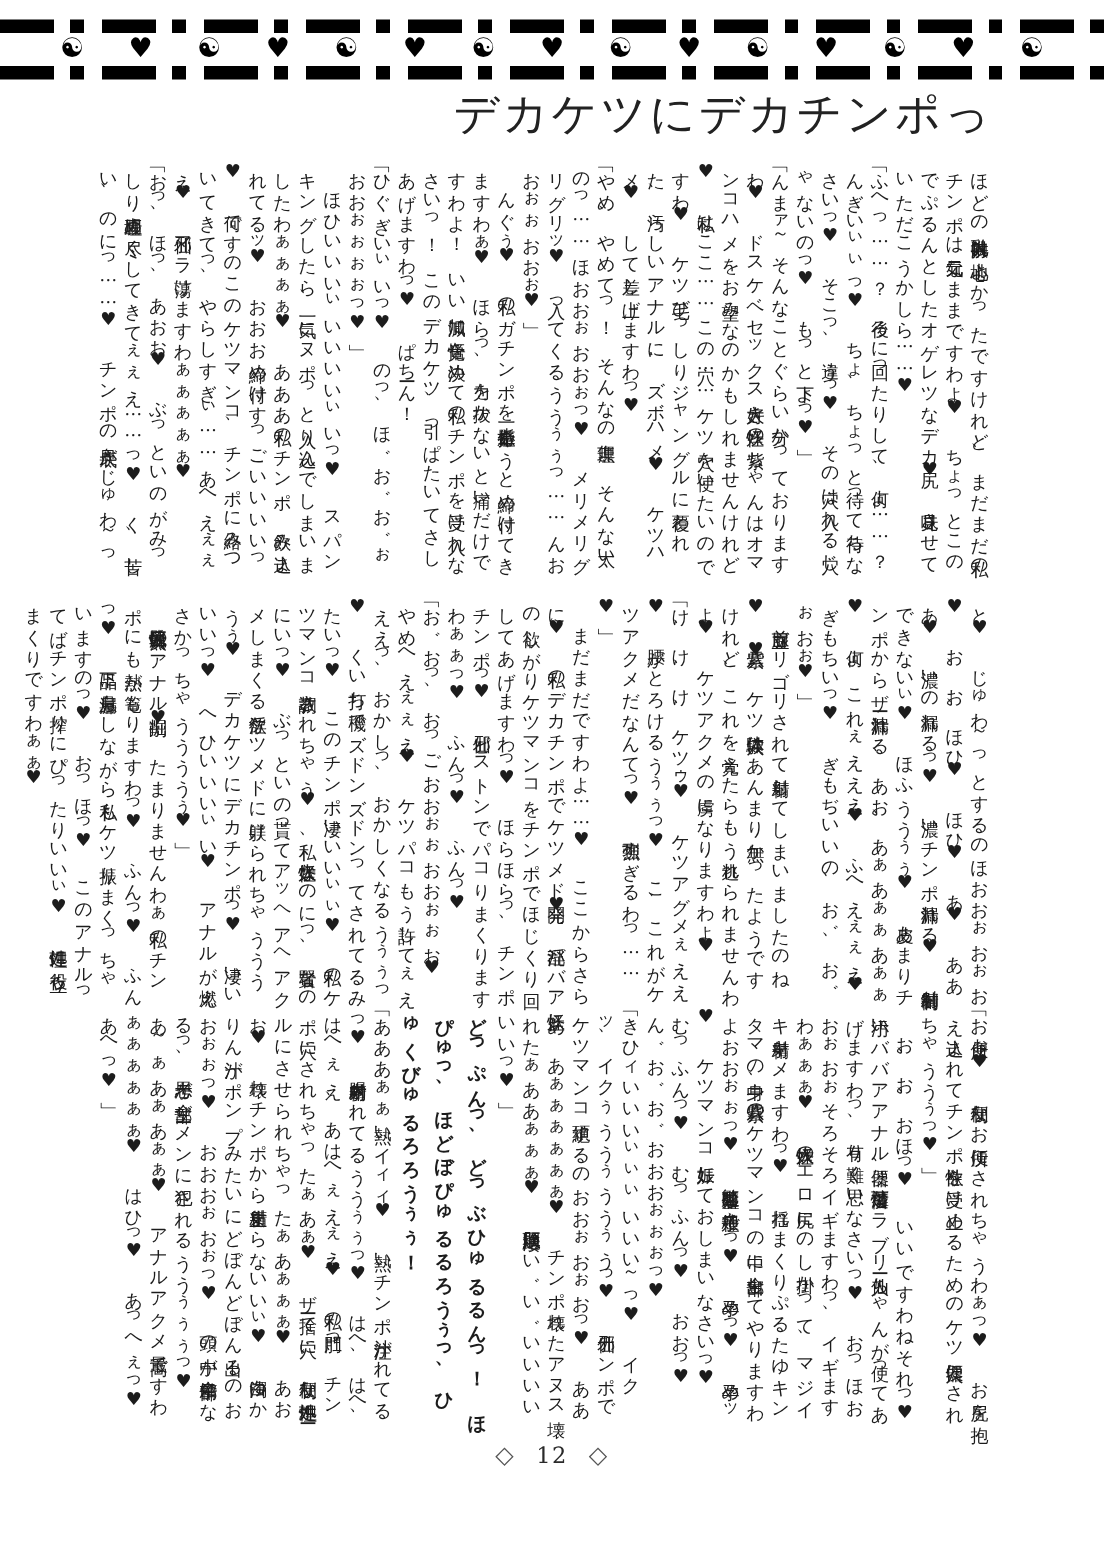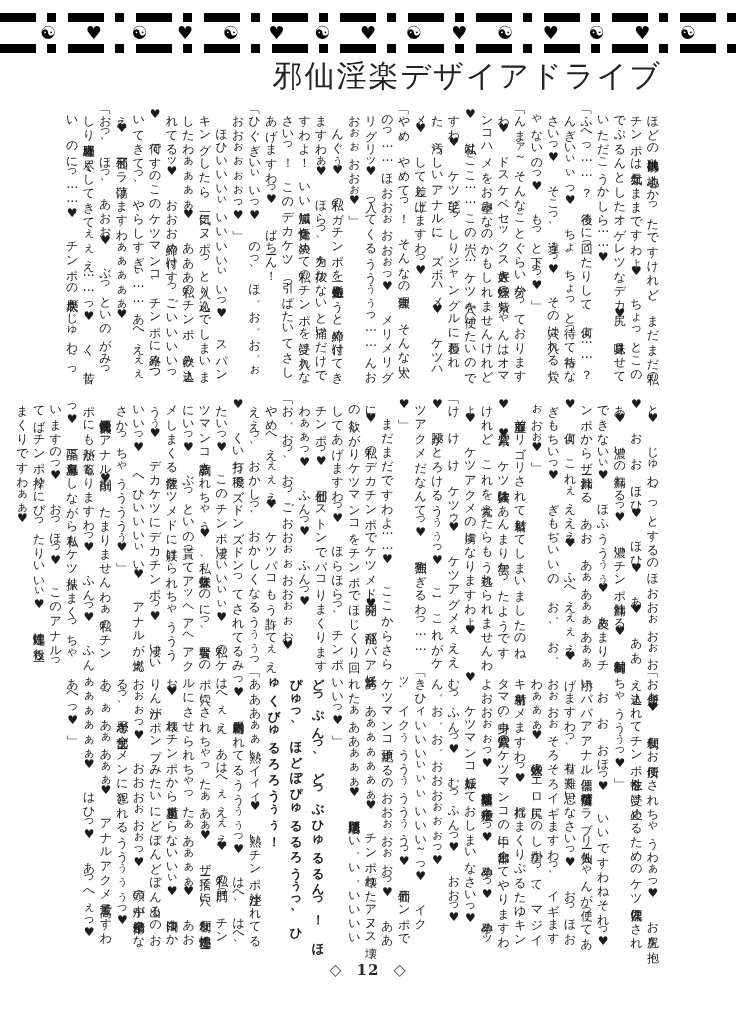--- a/index.html
+++ b/index.html
@@ -53,21 +53,21 @@
   .band p.sfx{
     font-family:"DejaVu Sans","Liberation Sans",sans-serif;
     font-weight:bold;font-size:12.5px;line-height:22px;letter-spacing:1.5px;
   }
   
   #footer{
     position:absolute;left:0;top:960px;width:736px;
     text-align:center;font-size:15px;letter-spacing:1px;color:#2a2a2a;
   }
   #footer .dia{color:#555;font-size:16px;}
-  #footer .num{display:inline-block;margin:0 14px;font-weight:bold;}
+  #footer .num{display:inline-block;margin:0 14px;}
 </style>
 </head>
 <body>
 
 <div id="page">
 
   <div id="header-border">
     <div class="stripe top"></div>
     <div class="stripe bottom"></div>
     <div class="symbols">
@@ -82,21 +82,21 @@
       <span class="sym yy">☯</span>
       <span class="sym">♥</span>
       <span class="sym yy">☯</span>
       <span class="sym">♥</span>
       <span class="sym yy">☯</span>
       <span class="sym">♥</span>
       <span class="sym yy">☯</span>
     </div>
   </div>
 
-  <div id="title">邪仙淫楽デザイアドライブ</div>
+  <div id="title">デカケツにデカチンポっ</div>
 
   <div id="band-1" class="band">
     <p class="cont">ほどの乳内挟射は心地よかったですけれど、まだまだ私のチンポは元気なままですわよ♥　ちょっとこのでぷるんとしたオゲレツなデカ尻♥　味見させていただこうかしら……♥</p>
     <p class="dlg">「ふへっ……？　後ろに回ったりして、何よ……？　んぎいぃぃっ♥　ちょ、ちょっと待って待ちなさいっ♥　そこっ、違うっ♥　その穴は入れる穴じゃないのっ♥　もっと下よっ♥」</p>
     <p class="dlg">「んまァ～そんなことぐらい分かっておりますわ♥　ドスケベセックス大好き妖怪の紫ちゃんはオマンコハメをお望みなのかもしれませんけれど♥　私はここ……この穴……ケツ穴を使いたいのですわ♥　ケツ毛びっしりジャングルに覆われた、汚らしいアナルに、ズボハメ♥　ケツハメ♥　して差し上げますわっ♥</p>
     <p class="dlg">「やめ、やめてっ！　そんなの無理よ、そんな太いのっ……ほおおぉおおぉっ♥　メリメリグリグリッ♥　入ってくるううぅぅっ……んおおぉぉおおぉ♥」</p>
     <p class="narr">んぐぅ♥　私のガチンポを一生懸命拒もうと締め付けてきますわぁ♥　ほらっ、力を抜かないと痛いだけですわよ！　いい加減に覚悟を決めて私のチンポを受け入れなさいっ！　このデカケツ、引っぱたいてさしあげますわっ♥　ぱちーん！</p>
     <p class="dlg">「ひぐぎいぃいっ♥　のっ、ほ゛お゛お゛ぉおおぉぉぉぉっ♥」</p>
     <p class="narr">ほひいいいぃいいいいぃいっ♥　スパンキングしたら、一気にヌポっと入り込んでしまいましたわぁぁぁぁ♥　あああ私のチンポ、飲み込まれてるッ♥　おおお締め付けすっごいいいいっ♥　何ですのこのケツマンコ、チンポに絡みついてきてっ、やらしすぎぃ……あへえぇぇえ♥　邪仙マラ蕩けますわぁぁぁぁぁ♥</p>
     <p class="dlg">「おっ、ほっ、あおお♥　ぶっといのがみっしり直腸埋め尽くしてきてぇぇえ……っ♥　く、苦しい、のにっ……♥　チンポの奥底がじゅわ～っ</p>

